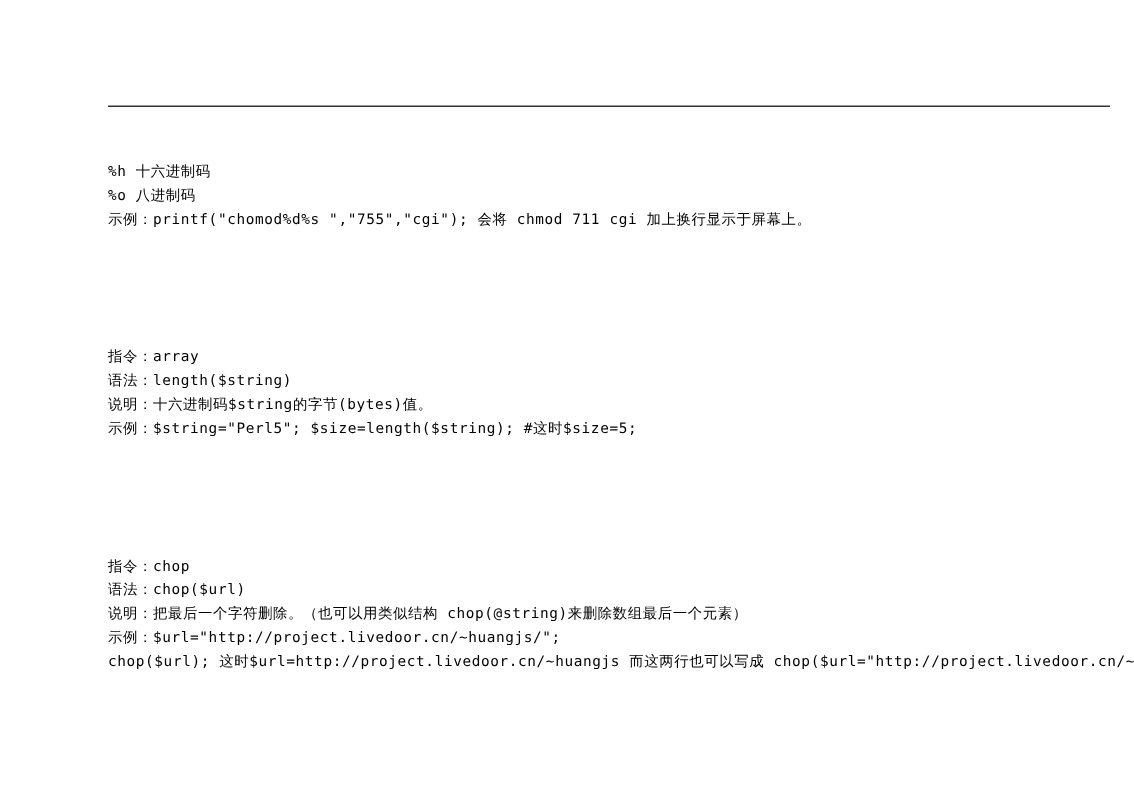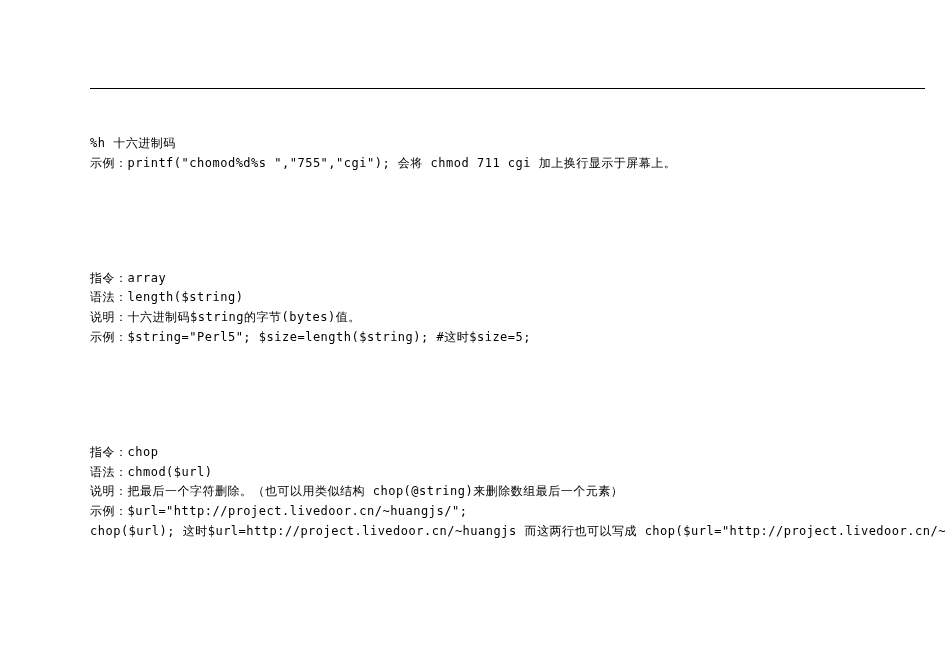--- a/index.html
+++ b/index.html
@@ -42,36 +42,37 @@
 </head>
 <body>
 
 <div class="page">
   <div class="hr-top"></div>
 
   <div class="content">
 
     <div class="block">
       <div class="line">%h 十六进制码</div>
+      <div class="line">%o 八进制码</div>
       <div class="line">示例：printf("chomod%d%s ","755","cgi"); 会将 chmod 711 cgi 加上换行显示于屏幕上。</div>
     </div>
 
     <div class="section-gap"></div>
 
     <div class="block">
       <div class="line">指令：array</div>
       <div class="line">语法：length($string)</div>
       <div class="line">说明：十六进制码$string的字节(bytes)值。</div>
       <div class="line">示例：$string="Perl5"; $size=length($string); #这时$size=5;</div>
     </div>
 
     <div class="section-gap"></div>
 
     <div class="block">
       <div class="line">指令：chop</div>
-      <div class="line">语法：chmod($url)</div>
+      <div class="line">语法：chop($url)</div>
       <div class="line">说明：把最后一个字符删除。（也可以用类似结构 chop(@string)来删除数组最后一个元素）</div>
       <div class="line">示例：$url="http://project.livedoor.cn/~huangjs/";</div>
       <div class="line">chop($url); 这时$url=http://project.livedoor.cn/~huangjs 而这两行也可以写成 chop($url="http://project.livedoor.cn/~huangjs/");</div>
     </div>
 
   </div>
 </div>
 
 </body></html>

